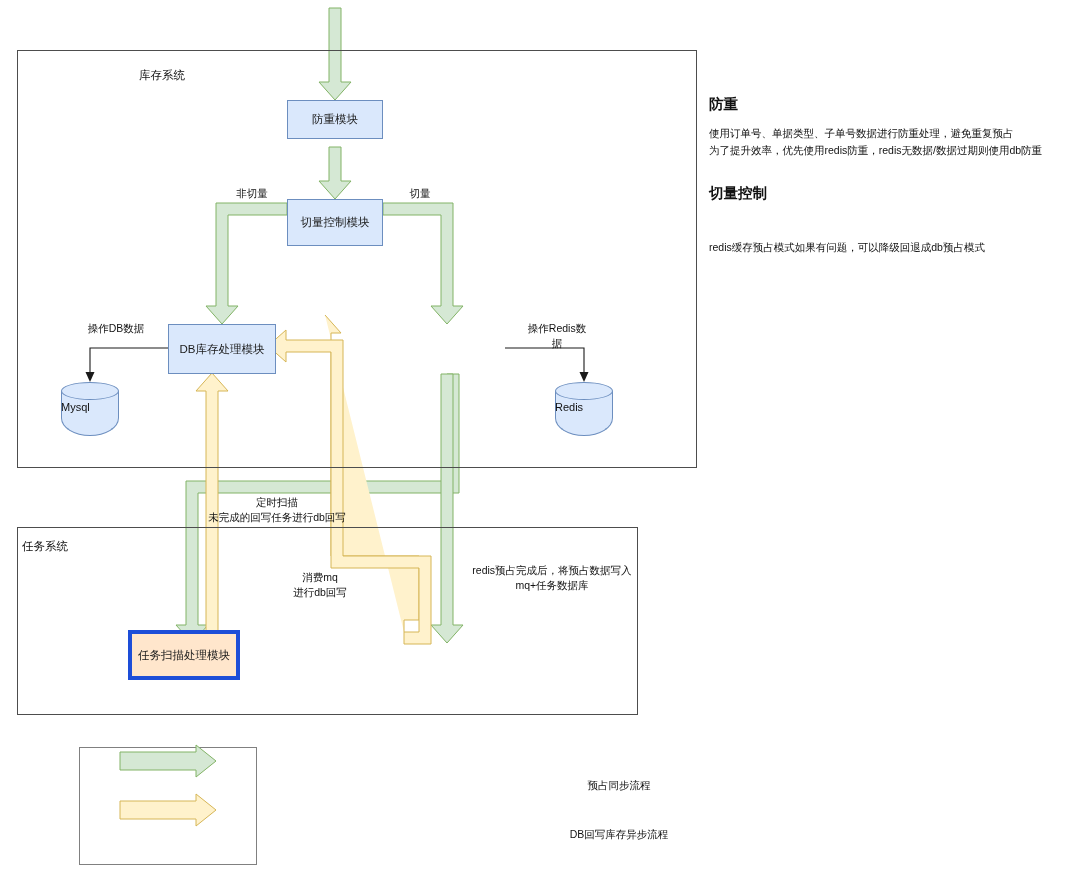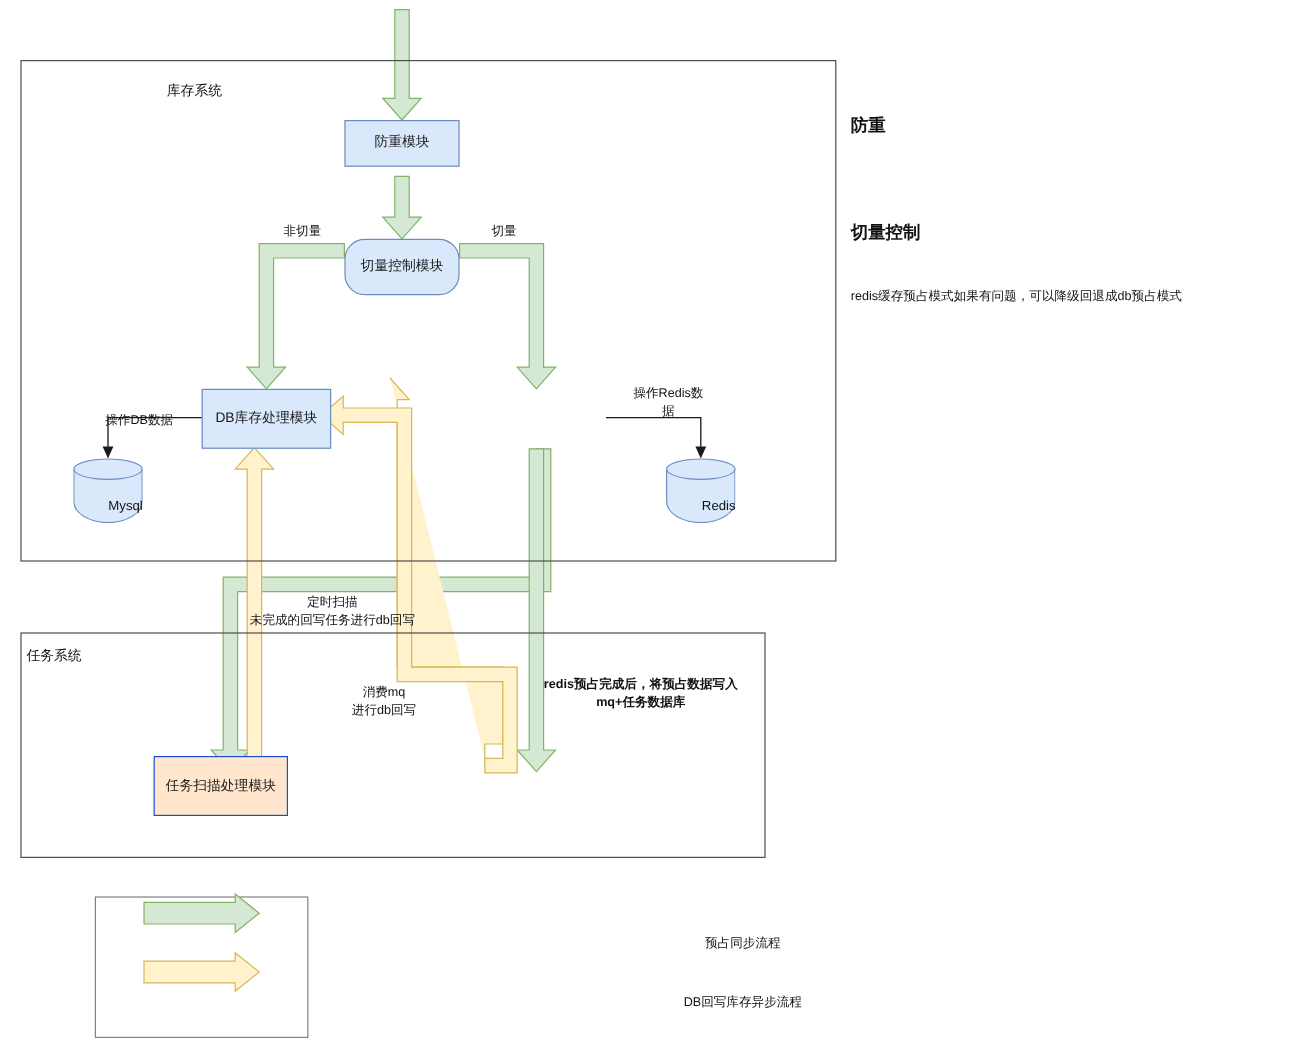--- a/index.html
+++ b/index.html
@@ -6,29 +6,29 @@
   body{font-family:"Liberation Sans","DejaVu Sans",sans-serif;color:#1a1a1a;}
   #canvas{position:relative;width:1080px;height:886px;overflow:hidden;background:#fff;}
 
   .sys-box{position:absolute;border:1px solid #4d4d4d;background:transparent;box-sizing:border-box;}
   .sys-label{position:absolute;font-size:11.5px;color:#111;white-space:nowrap;}
 
   .node{position:absolute;box-sizing:border-box;display:flex;align-items:center;justify-content:center;
         text-align:center;font-size:11.5px;line-height:1.25;padding:2px 4px;}
   .node.blue{background:#dae8fc;border:1px solid #6c8ebf;}
   .node.green{background:#d5e8d4;border:1px solid #82b366;}
-  .node.orange{background:#ffe6cc;border:1px solid #1d4ed8;text-align:center;}
+  .node.orange{background:#ffe6cc;border:4px solid #1d4ed8;text-align:center;}
 
   .cyl{position:absolute;}
   .cyl .body{position:absolute;left:0;right:0;top:9px;bottom:0;background:#dae8fc;
              border-left:1px solid #6c8ebf;border-right:1px solid #6c8ebf;border-bottom:1px solid #6c8ebf;
              border-radius:0 0 50% 50%/0 0 18px 18px;}
   .cyl .top{position:absolute;left:0;right:0;top:0;height:18px;background:#dae8fc;
             border:1px solid #6c8ebf;border-radius:50%/50%;box-sizing:border-box;}
-  .cyl .cap{position:absolute;font-size:11px;width:100%;text-align:right;bottom:8px;color:#111;}
+  .cyl .cap{position:absolute;font-size:11px;width:100%;text-align:left;bottom:23px;color:#111;}
 
   .edge-label{position:absolute;font-size:10.5px;color:#111;text-align:center;line-height:1.45;white-space:pre;}
 
   .side-h{position:absolute;font-size:14.5px;font-weight:bold;color:#111;}
   .side-p{position:absolute;font-size:10.5px;color:#111;line-height:1.6;white-space:pre;}
 
   .legend-box{position:absolute;border:1px solid #808080;box-sizing:border-box;background:#fff;}
   .legend-cap{position:absolute;font-size:10.5px;color:#111;text-align:center;width:100%;}
 
   svg.flow{position:absolute;left:0;top:0;width:1080px;height:886px;pointer-events:none;}
@@ -85,21 +85,21 @@
   <div class="sys-box" style="left:17px;top:50px;width:680px;height:418px;"></div>
   <div class="sys-label" style="left:139px;top:68px;">库存系统</div>
 
   <div class="sys-box" style="left:17px;top:527px;width:621px;height:188px;"></div>
   <div class="sys-label" style="left:22px;top:539px;">任务系统</div>
 
   <div class="node blue" style="left:287px;top:100px;width:96px;height:39px;">
     <span>防重模块</span>
   </div>
 
-  <div class="node blue" style="left:287px;top:199px;width:96px;height:47px;border-radius:17px;">
+  <div class="node blue" style="left:287px;top:199px;width:96px;height:47px;">
     <span>切量控制模块</span>
   </div>
 
   <div class="node blue" style="left:168px;top:324px;width:108px;height:50px;">
     <span>DB库存处理模块</span>
   </div>
 
 
   <div class="node orange" style="left:128px;top:630px;width:112px;height:50px;">
     <span>任务扫描处理模块</span>
@@ -126,35 +126,37 @@
     <g>
       <path class="thin" d="M505,348 L584,348 L584,374"></path>
       <path d="M584,382 L579.5,372 L588.5,372 Z" fill="#1a1a1a"></path>
     </g>
   </svg>
 
   <div class="edge-label" style="left: 222px; top: 186px; width: 60px; white-space: pre-line;">非切量</div>
 
   <div class="edge-label" style="left: 395px; top: 186px; width: 50px; white-space: pre-line;">切量</div>
 
-  <div class="edge-label" style="left: 76px; top: 321px; width: 80px; white-space: pre-line; margin-top: 22px;">操作DB数据</div>
+  <div class="edge-label" style="left: 76px; top: 321px; width: 80px; white-space: pre-line;">操作DB数据</div>
 
   <div class="edge-label" style="left: 518px; top: 321px; width: 78px; white-space: pre-line;">操作Redis数
 据</div>
 
   <div class="edge-label" style="left: 148px; top: 495px; width: 258px; white-space: pre-line;">定时扫描
 未完成的回写任务进行db回写</div>
 
   <div class="edge-label" style="left: 273px; top: 570px; width: 94px; white-space: pre-line;">消费mq
 进行db回写</div>
 
-  <div class="edge-label" style="left: 444px; top: 563px; width: 180px; white-space: pre-line; font-weight: bold;">redis预占完成后，将预占数据写入
+  <div class="edge-label" style="left: 462px; top: 563px; width: 180px; white-space: pre-line;">redis预占完成后，将预占数据写入
 mq+任务数据库</div>
 
   <div class="side-h" style="left:709px;top:95px;">防重</div>
+  <div class="side-p" style="left: 709px; top: 125px; width: 360px; white-space: pre-line;">使用订单号、单据类型、子单号数据进行防重处理，避免重复预占
+为了提升效率，优先使用redis防重，redis无数据/数据过期则使用db防重</div>
 
   <div class="side-h" style="left:709px;top:184px;">切量控制</div>
   <div class="side-p" style="left: 709px; top: 239px; width: 360px; white-space: pre-line;">redis缓存预占模式如果有问题，可以降级回退成db预占模式</div>
 
   <div class="legend-box" style="left:79px;top:747px;width:178px;height:118px;"></div>
 
   <svg class="flow" viewBox="0 0 1080 886">
     <g>
       <path class="gpath" d="M120,752 L196,752 L196,745 L216,761 L196,777 L196,770 L120,770 Z"></path>
     </g>

